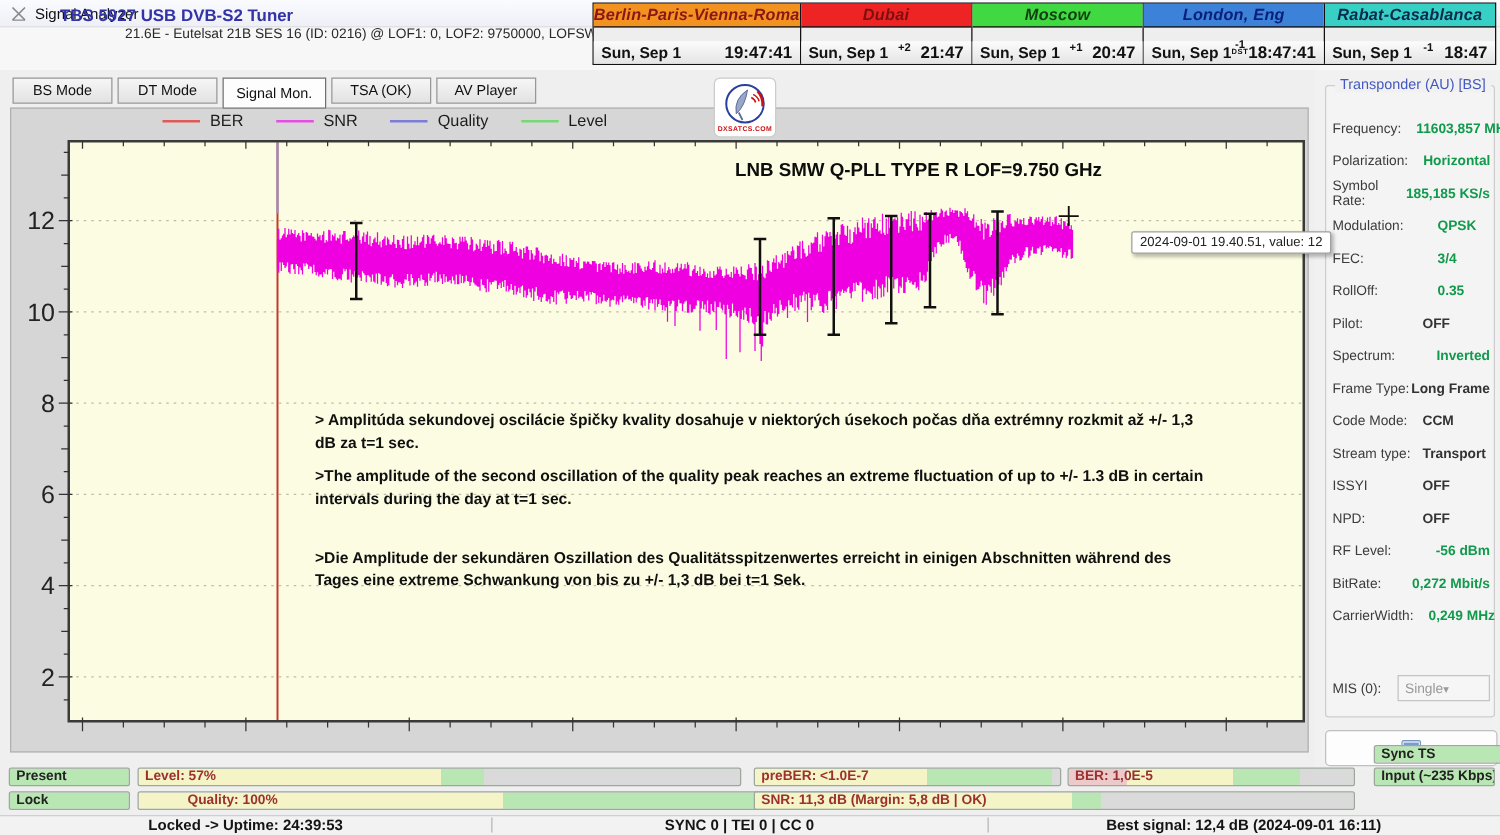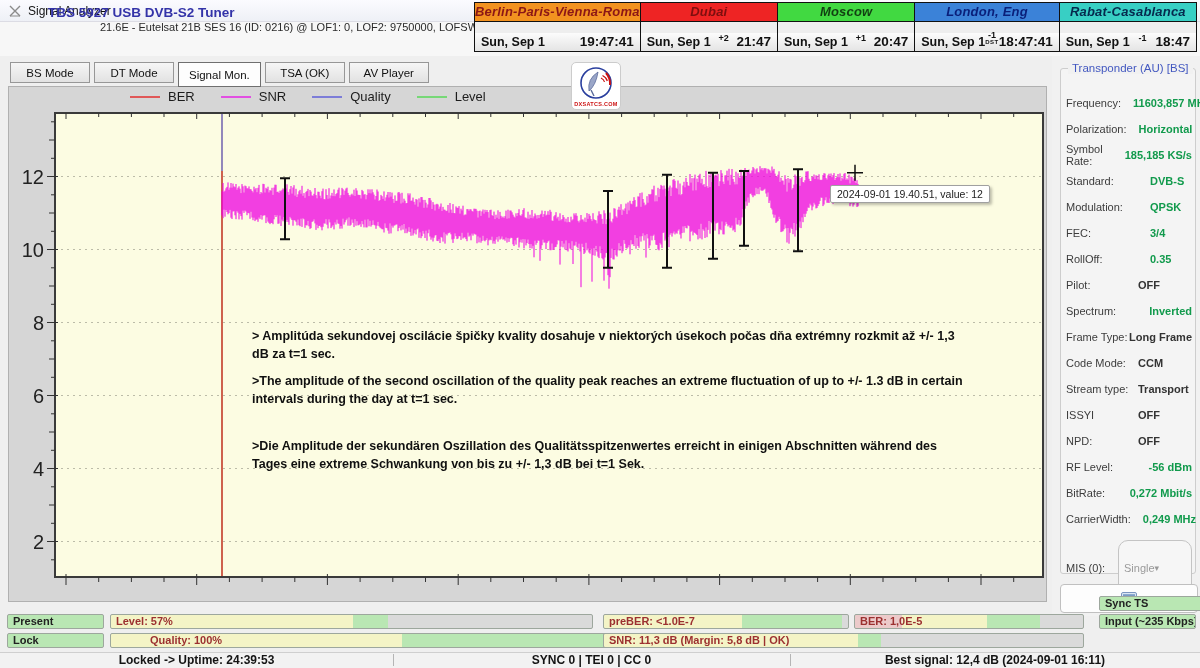--- a/index.html
+++ b/index.html
@@ -33,39 +33,39 @@
   .tab.active{background:#fdfdfd;border-color:#6f6f6f;height:25px;z-index:3;}
   
   #chartwidget{left:8px;top:86px;width:1039px;height:516px;background:#d6d6d6;border:1px solid #b0b0b0;box-sizing:border-box;}
   #legend{left:130px;top:89px;display:flex;gap:26px;align-items:center;height:15px;z-index:2;}
   .leg{display:flex;align-items:center;gap:8px;font-size:13px;color:#1c1c1c;}
   .leg .line{width:30px;height:0;border-top:2px solid;}
   #chartsvg{left:8px;top:86px;z-index:1;}
   #charttitle{left:588px;top:128px;font-size:15px;font-weight:bold;color:#0d0d0d;white-space:nowrap;z-index:4;}
   .chartnote{left:252px;width:722px;font-size:12.5px;font-weight:bold;color:#101010;line-height:1.45;z-index:4;}
   #note-sk{top:327px;} #note-en{top:372px;} #note-de{top:437px;}
-  #tooltip{left:830px;top:185px;background:#fff;border:1px solid #a0a0a0;border-radius:2px;
+  #tooltip{left:905px;top:185px;background:#fff;border:1px solid #a0a0a0;border-radius:2px;
            box-shadow:2px 2px 3px rgba(0,0,0,.25);font-size:10.5px;color:#222;padding:2px 6px;white-space:nowrap;z-index:6;}
   
   #logo{left:571px;top:62px;width:48px;height:46px;background:#fff;border:1px solid #ccc;border-radius:5px;
         z-index:7;display:flex;flex-direction:column;align-items:center;justify-content:flex-end;overflow:hidden;}
   #logotext{font-size:5.5px;font-weight:bold;color:#cc1111;letter-spacing:.3px;margin-bottom:2px;}
   
   #sidebar{left:1052px;top:56px;width:148px;height:560px;background:#f1f1f1;}
   #groupbox{left:1060px;top:68px;width:136px;height:506px;border:1px solid #cdcdcd;border-radius:3px;background:#f4f4f4;box-sizing:border-box;}
   #grouptitle{left:1068px;top:62px;background:#f1f1f1;padding:0 4px;font-size:11.5px;color:#4358c0;z-index:2;}
   #sbrows{left:1066px;top:90px;width:126px;}
   .sbrow{display:flex;height:26px;align-items:center;}
   .sblabel{width:72px;font-size:11px;color:#3c3c3c;}
   .sbvalue{font-size:11px;font-weight:bold;color:#333;white-space:nowrap;}
   .sbvalue.green{color:#119a4c;margin-left:12px;}
   #misrow{left:1066px;top:540px;width:126px;display:flex;align-items:center;}
   #mislabel{width:52px;font-size:11px;color:#3c3c3c;}
-  #misselect{flex:1;height:19px;background:#f6f6f6;border:1px solid #c4c4c4;border-radius:10px;
-             font-size:11px;color:#9a9a9a;display:flex;align-items:center;padding:17px 5px;}
+  #misselect{flex:1;height:19px;background:#f6f6f6;border:1px solid #c4c4c4;border-radius:0;
+             font-size:11px;color:#9a9a9a;display:flex;align-items:center;padding:0 5px;}
   #sbbutton{left:1060px;top:584px;width:136px;height:27px;background:#fdfdfd;border:1px solid #c0c0c0;border-radius:4px;
             display:flex;align-items:center;justify-content:center;cursor:default;}
   
   .meter{position:absolute;height:15px;border:1px solid #9da79d;border-radius:2px;box-sizing:border-box;
          font-size:11px;font-weight:bold;line-height:13px;padding-left:5px;overflow:hidden;white-space:nowrap;color:#222;}
   .meter.red{color:#9c3030;}
   
   #statusbar{left:0;top:652px;width:1200px;height:16px;background:#f2f2f2;border-top:1px solid #cfcfcf;box-sizing:border-box;}
   .statussec{position:absolute;top:653px;height:14px;display:flex;align-items:center;justify-content:center;
              font-size:12px;font-weight:600;color:#141414;white-space:nowrap;}
@@ -180,20 +180,21 @@
       <path d="M847 172.85000000000002H863M855 164.85000000000002V180.85000000000002" stroke="#101010" stroke-width="1.5" fill="none"></path>
       <rect x="55" y="113" width="988" height="464" fill="none" stroke="#3a3a3a" stroke-width="2"></rect>
       <path d="M51 559.8H55M47 541.5H58M51 523.3H55M49 505.0H55M51 486.8H55M47 468.5H58M51 450.3H55M49 432.0H55M51 413.8H55M47 395.5H58M51 377.3H55M49 359.0H55M51 340.8H55M47 322.5H58M51 304.3H55M49 286.0H55M51 267.8H55M47 249.5H58M51 231.3H55M49 213.0H55M51 194.8H55M47 176.5H58M51 158.3H55M49 140.0H55M51 121.8H55M66.0 577v8M66.0 574V577M66.0 113v6M98.7 577v5M98.7 113v4M131.4 577v5M131.4 113v4M164.0 577v5M164.0 113v4M196.7 577v8M196.7 574V577M196.7 113v6M229.4 577v5M229.4 113v4M262.1 577v5M262.1 113v4M294.8 577v5M294.8 113v4M327.4 577v8M327.4 574V577M327.4 113v6M360.1 577v5M360.1 113v4M392.8 577v5M392.8 113v4M425.5 577v5M425.5 113v4M458.2 577v8M458.2 574V577M458.2 113v6M490.8 577v5M490.8 113v4M523.5 577v5M523.5 113v4M556.2 577v5M556.2 113v4M588.9 577v8M588.9 574V577M588.9 113v6M621.6 577v5M621.6 113v4M654.2 577v5M654.2 113v4M686.9 577v5M686.9 113v4M719.6 577v8M719.6 574V577M719.6 113v6M752.3 577v5M752.3 113v4M785.0 577v5M785.0 113v4M817.6 577v5M817.6 113v4M850.3 577v8M850.3 574V577M850.3 113v6M883.0 577v5M883.0 113v4M915.7 577v5M915.7 113v4M948.4 577v5M948.4 113v4M981.0 577v8M981.0 574V577M981.0 113v6M1013.7 577v5M1013.7 113v4" stroke="#333" stroke-width="1" fill="none"></path>
       <text x="44" y="548.5" text-anchor="end" font-size="20" fill="#222" font-family="Liberation Sans, sans-serif">2</text>
       <text x="44" y="475.5" text-anchor="end" font-size="20" fill="#222" font-family="Liberation Sans, sans-serif">4</text>
       <text x="44" y="402.5" text-anchor="end" font-size="20" fill="#222" font-family="Liberation Sans, sans-serif">6</text>
       <text x="44" y="329.5" text-anchor="end" font-size="20" fill="#222" font-family="Liberation Sans, sans-serif">8</text>
       <text x="44" y="256.5" text-anchor="end" font-size="20" fill="#222" font-family="Liberation Sans, sans-serif">10</text>
       <text x="44" y="183.5" text-anchor="end" font-size="20" fill="#222" font-family="Liberation Sans, sans-serif">12</text>
     </svg>
+  <div id="charttitle" class="abs">LNB SMW Q-PLL TYPE R  LOF=9.750 GHz</div>
   <div id="note-sk" class="abs chartnote">&gt; Amplitúda sekundovej oscilácie špičky kvality dosahuje v niektorých úsekoch počas dňa extrémny rozkmit až +/- 1,3 dB za t=1 sec.</div>
   <div id="note-en" class="abs chartnote">&gt;The amplitude of the second oscillation of the quality peak reaches an extreme fluctuation of up to +/- 1.3 dB in certain intervals during the day at t=1 sec.</div>
   <div id="note-de" class="abs chartnote">&gt;Die Amplitude der sekundären Oszillation des Qualitätsspitzenwertes erreicht in einigen Abschnitten während des Tages eine extreme Schwankung von bis zu +/- 1,3 dB bei t=1 Sek.</div>
   <div id="tooltip" class="abs">2024-09-01 19.40.51, value: 12</div>
 
   <div id="logo" class="abs">
     <svg width="40" height="36" viewBox="0 0 40 36">
       <circle cx="20" cy="18" r="15" fill="#fff" stroke="#2a3f9e" stroke-width="1.6"></circle>
       <path d="M30 8 A16 16 0 0 1 34 20" fill="none" stroke="#cc1111" stroke-width="2"></path>
       <path d="M13 26 Q11 14 22 7 Q20 20 13 26 Z" fill="#9aa6c8" stroke="#5a6a9a" stroke-width="0.8"></path>
@@ -213,24 +214,20 @@
       </div>
       <div class="sbrow">
         <span class="sblabel">Polarization:</span>
         <span class="sbvalue green">Horizontal</span>
       </div>
       <div class="sbrow">
         <span class="sblabel">Symbol Rate:</span>
         <span class="sbvalue green">185,185 KS/s</span>
       </div>
       <div class="sbrow">
-        <span class="sblabel">Standard:</span>
-        <span class="sbvalue green">DVB-S</span>
-      </div>
-      <div class="sbrow">
         <span class="sblabel">Modulation:</span>
         <span class="sbvalue green">QPSK</span>
       </div>
       <div class="sbrow">
         <span class="sblabel">FEC:</span>
         <span class="sbvalue green">3/4</span>
       </div>
       <div class="sbrow">
         <span class="sblabel">RollOff:</span>
         <span class="sbvalue green">0.35</span>

